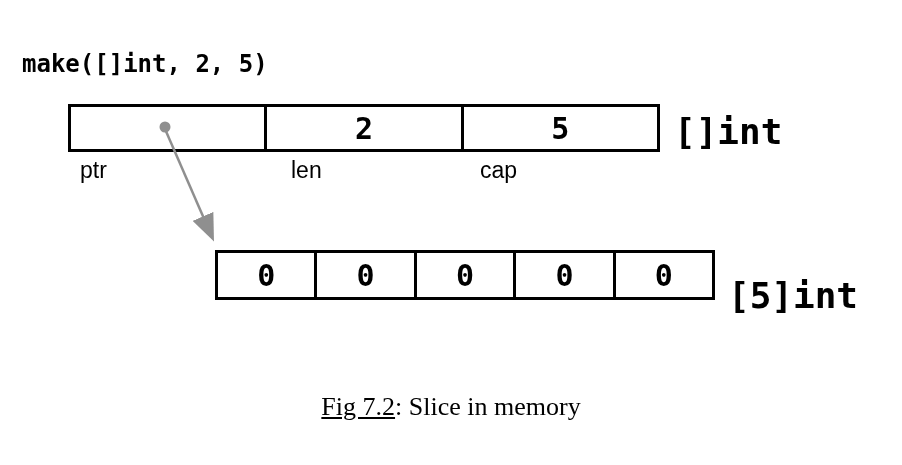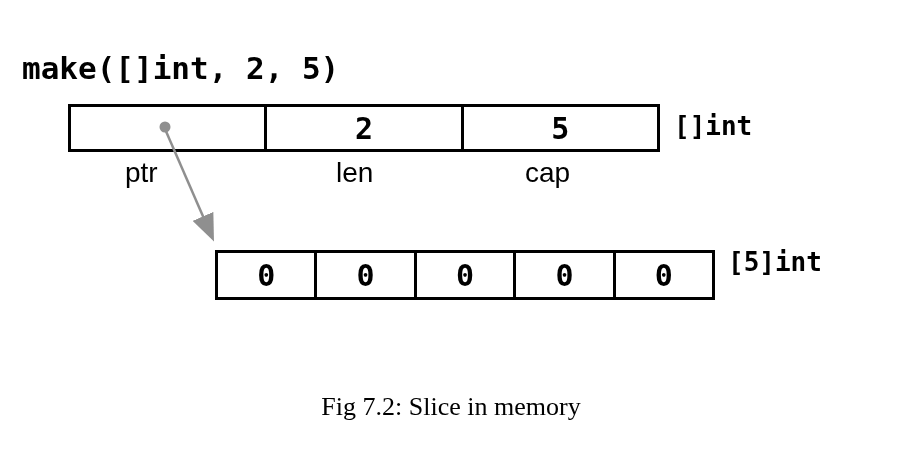--- a/index.html
+++ b/index.html
@@ -9,21 +9,21 @@
     background: #ffffff;
     font-family: "DejaVu Sans Mono", monospace;
     position: relative;
     overflow: hidden;
   }
   .abs { position: absolute; }
 
   .title {
     left: 22px;
     top: 50px;
-    font-size: 31px;
+    font-size: 24px;
     font-weight: bold;
     color: #000;
     letter-spacing: 0px;
     white-space: pre;
   }
 
   
   .slice-box {
     left: 68px;
     top: 104px;
@@ -40,34 +40,33 @@
     justify-content: center;
     font-size: 30px;
     font-weight: bold;
     color: #000;
     border-right: 3px solid #000;
     position: relative;
   }
   .slice-cell:last-child { border-right: none; }
 
   .type-label {
-    font-size: 26px;
+    font-size: 36px;
     font-weight: bold;
     color: #000;
     white-space: pre;
   }
   .slice-type { left: 674px; top: 111px; }
-  .array-type { left: 728px; top: 247px; }
+  .array-type { left: 728px; top: 275px; }
 
   .field-label {
     font-family: "Liberation Sans", sans-serif;
-    font-size: 28px;
+    font-size: 23px;
     color: #000;
     white-space: pre;
-    margin-left: 45px;
   }
   .lbl-ptr { left: 80px;  top: 157px; }
   .lbl-len { left: 291px; top: 157px; }
   .lbl-cap { left: 480px; top: 157px; }
 
   
   .array-box {
     left: 215px;
     top: 250px;
     width: 500px;
@@ -97,21 +96,21 @@
 
   .caption {
     left: 0;
     top: 392px;
     width: 902px;
     text-align: center;
     font-family: "Liberation Serif", serif;
     font-size: 26px;
     color: #000;
   }
-  .caption .fig-num { }
+  .caption .fig-num { text-decoration: underline; }
 </style>
 </head>
 <body>
 
 <div class="abs title">make([]int, 2, 5)</div>
 
 <div class="abs slice-box">
   <div class="slice-cell"></div>
   <div class="slice-cell">2</div>
   <div class="slice-cell">5</div>

